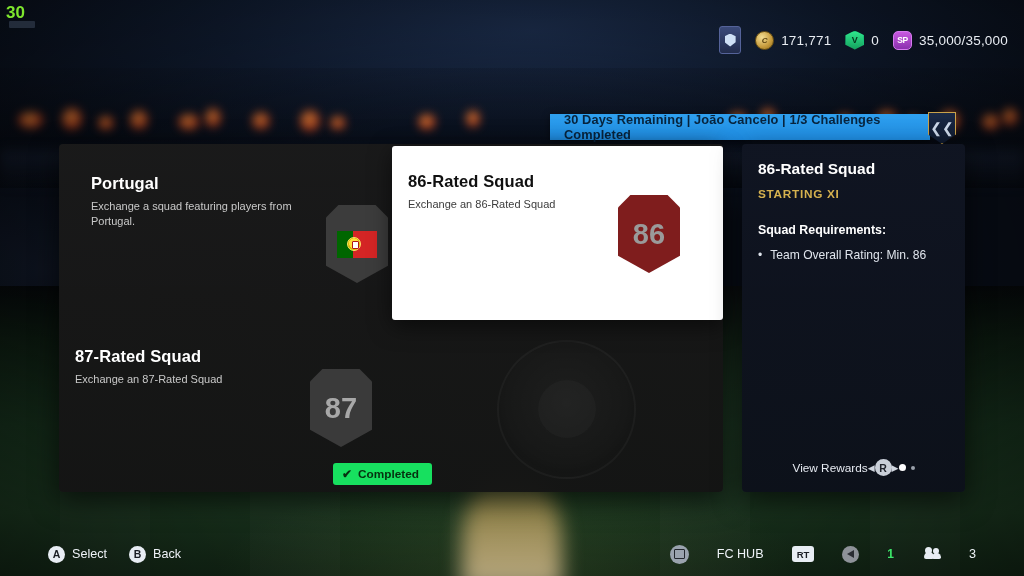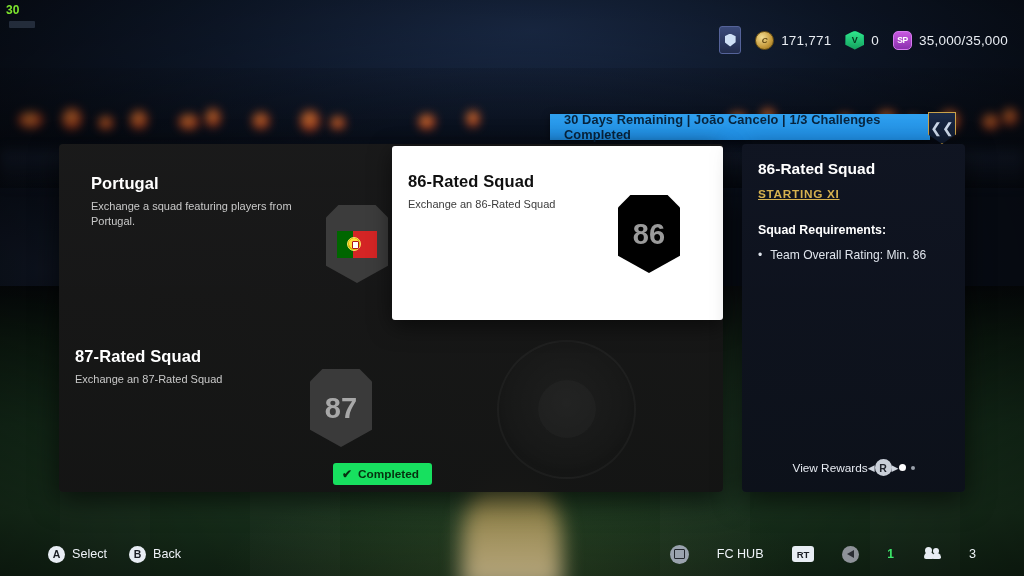--- a/index.html
+++ b/index.html
@@ -89,21 +89,21 @@
     font-size:29px;font-weight:bold;}
   .shield.flagged{position:relative;background:#3c3c3c;}
   .flag-pt{position:absolute;left:11px;top:26px;width:40px;height:27px;display:flex;overflow:hidden;}
   .flag-pt .g{width:16px;height:100%;background:#006600;}
   .flag-pt .r{flex:1;height:100%;background:#d42525;}
   .flag-pt .crest{position:absolute;left:10px;top:6px;width:14px;height:14px;border-radius:50%;
     background:radial-gradient(circle at 50% 45%, #ffdf3a 0 55%, #d9b800 56% 100%);
     border:1.5px solid #ffe766;box-sizing:border-box;}
   .flag-pt .crest::after{content:"";position:absolute;left:3.5px;top:3px;width:5px;height:6px;
     background:#ffffff;border:1px solid #b01818;border-radius:1px;}
-  .shield.dark{background:#000000;color:#9a9a9a;}
+  .shield.dark{background:#7f1d1d;color:#9a9a9a;}
   .shield.mid{background:#3a3a3a;color:#a8a8a8;}
 
   
   .completed{position:absolute;left:274px;top:319px;height:22px;padding:0 13px 0 9px;
     border-radius:3px;background:#17e05f;color:#06300f;font-size:11.8px;font-weight:bold;
     display:flex;align-items:center;gap:6px;}
   .completed .ck{font-size:12px;}
 
   
   .hl-card{position:absolute;left:392px;top:146px;width:331px;height:174px;
@@ -112,21 +112,21 @@
   .hl-card .sbc-desc{color:#3c3c3c;}
   .hl-text{position:absolute;left:16px;top:26px;}
   .hl-shield{position:absolute;left:226px;top:49px;}
 
   
   .right-panel{position:absolute;left:742px;top:144px;width:223px;height:348px;
     background:linear-gradient(180deg,rgba(16,21,34,.97),rgba(12,16,26,.97));
     border-radius:4px;box-shadow:0 8px 28px rgba(0,0,0,.6);padding:16px 16px 0 16px;
     box-sizing:border-box;}
   .rp-title{color:#ffffff;font-size:15.5px;font-weight:bold;}
-  .rp-sub{color:#d6b24f;font-size:11.8px;font-weight:bold;letter-spacing:.7px;margin-top:9px;text-decoration:underline;}
+  .rp-sub{color:#d6b24f;font-size:11.8px;font-weight:bold;letter-spacing:.7px;margin-top:9px;}
   .rp-req-h{color:#ffffff;font-size:12.4px;font-weight:bold;margin-top:22px;}
   .rp-li{color:#dfe4ec;font-size:12.1px;margin-top:11px;display:flex;gap:8px;line-height:15px;}
   .rp-li .dot{color:#dfe4ec;}
   .rewards{position:absolute;left:0;bottom:16px;width:223px;
     display:flex;align-items:center;justify-content:center;color:#e6eaf1;font-size:11.8px;}
   .stick{width:17px;height:17px;border-radius:50%;background:#c9cfd8;color:#20242c;
     display:flex;align-items:center;justify-content:center;font-size:10.5px;font-weight:bold;}
   .arw{color:#cfd5de;font-size:9px;}
   .pd{width:7px;height:7px;border-radius:50%;background:#ffffff;}
   .pd.sm{width:4px;height:4px;background:#9aa1ab;margin-left:5px;}
@@ -152,21 +152,21 @@
   .grn{color:#3ce66a;font-size:12px;font-weight:bold;}
   .ppl-wrap{position:relative;width:19px;height:14px;}
   .ppl-wrap::before{content:"";position:absolute;left:2px;top:5px;width:10px;height:7px;
     border-radius:5px 5px 2px 2px;background:#e8edf4;}
   .ppl-wrap::after{content:"";position:absolute;left:10px;top:6px;width:9px;height:6px;
     border-radius:5px 5px 2px 2px;background:#e8edf4;}
   .ppl-h1{position:absolute;left:3px;top:0;width:7px;height:7px;border-radius:50%;background:#e8edf4;}
   .ppl-h2{position:absolute;left:11px;top:1px;width:6px;height:6px;border-radius:50%;background:#e8edf4;}
 
   
-  .fps{position:absolute;left:6px;top:3px;color:#7ee62e;font-size:12px;font-weight:bold;}
+  .fps{position:absolute;left:6px;top:3px;color:#7ee62e;font-size:17px;font-weight:bold;}
   .fps-ghost{position:absolute;left:9px;top:21px;width:26px;height:7px;background:rgba(120,140,170,.25);border-radius:1px;}
 </style>
 </head>
 <body>
 
 <div id="stage">
 
   <div class="bg-sky"></div>
   <div class="bg-crowd"></div>
   <div id="flares">

